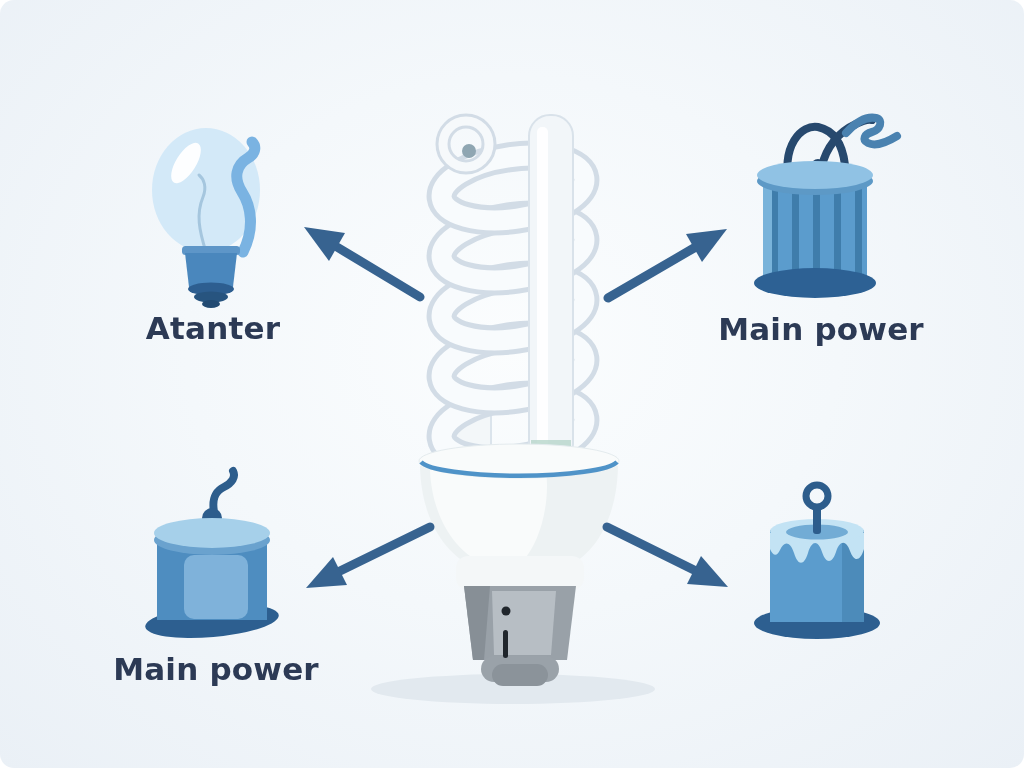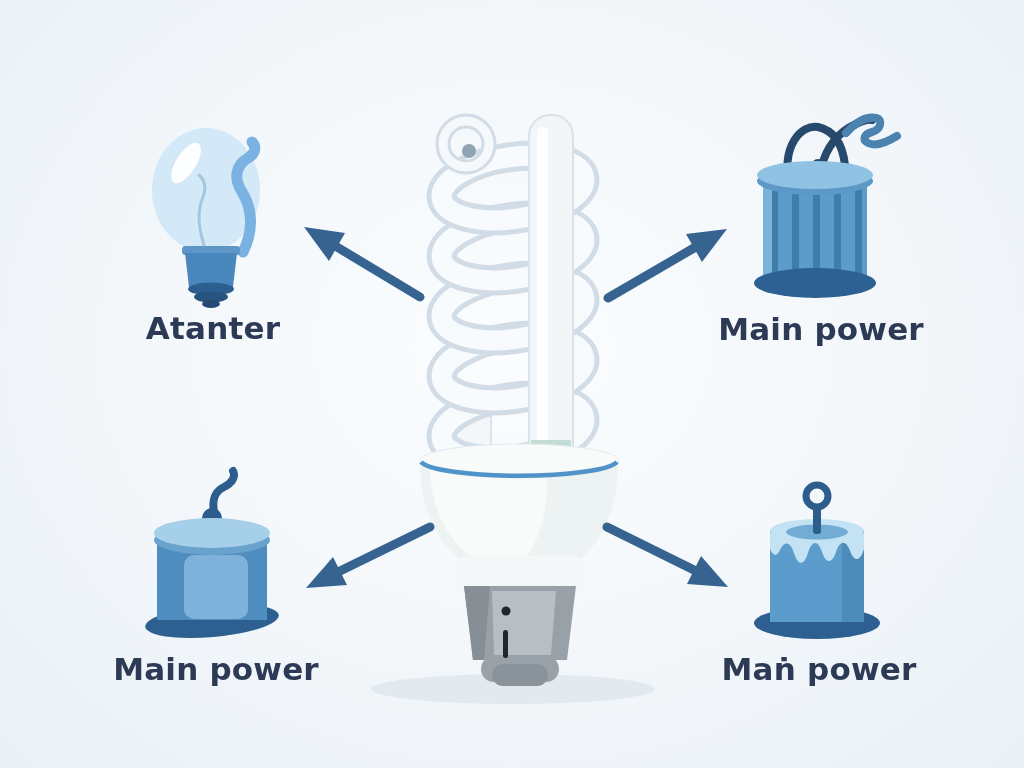--- a/index.html
+++ b/index.html
@@ -2,20 +2,21 @@
 <html><head>
 <meta charset="utf-8">
 <style>
   html,body{margin:0;padding:0;}
   .canvas{
     position:relative;
     width:1024px;height:768px;
     overflow:hidden;
     background: radial-gradient(ellipse at 50% 45%, #fbfdfe 0%, #f4f8fb 45%, #eaf0f6 100%);
     font-family:"DejaVu Sans","Liberation Sans",sans-serif;
+    border-radius:14px;
   }
   .diagram-svg{position:absolute;left:0;top:0;}
   .callout-label{
     position:absolute;
     transform:translateX(-50%);
     font-size:31px;
     font-weight:700;
     color:#2c3a55;
     white-space:nowrap;
     letter-spacing:.2px;
@@ -151,15 +152,14 @@
       <circle cx="817" cy="496" r="11" fill="none" stroke="#2d5d8c" stroke-width="7"></circle>
     </g>
   </svg>
 
   <div class="callout-label" style="left:213px;top:310px">Atanter</div>
 
   <div class="callout-label" style="left:821px;top:311px">Main power</div>
 
   <div class="callout-label" style="left:216px;top:651px">Main power</div>
 
-  <div class="callout-label" style="left:819px;top:651px">Maṅ power</div>
 
 </div>
 
 </body></html>

